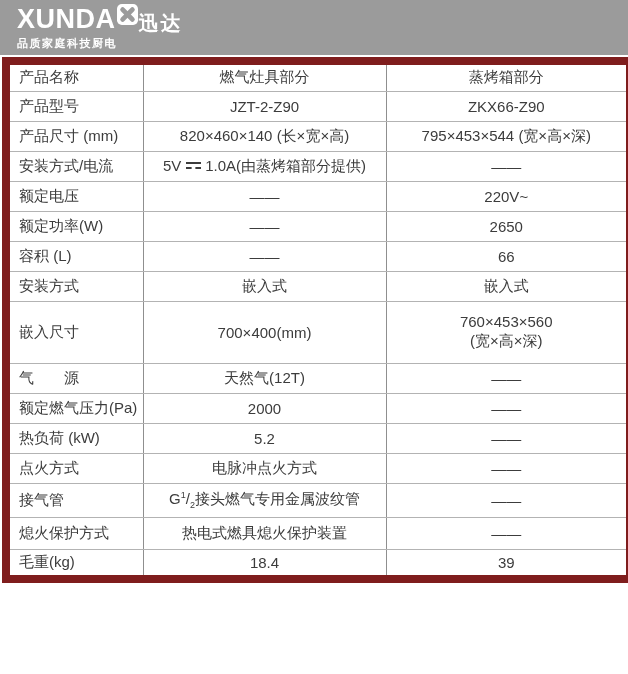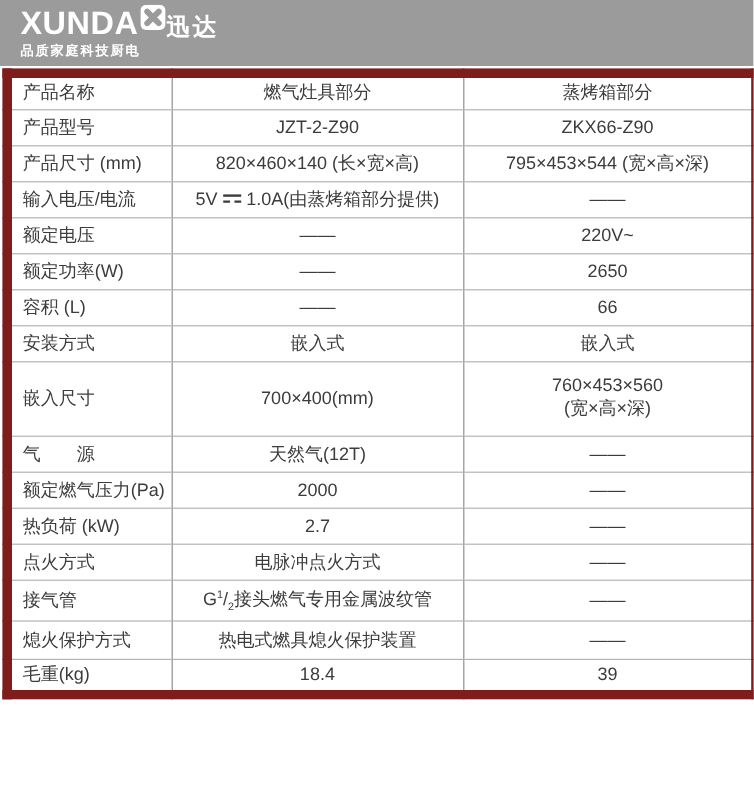--- a/index.html
+++ b/index.html
@@ -142,21 +142,21 @@
       <td class="val">ZKX66-Z90</td>
     </tr>
 
     <tr>
       <td class="lbl">产品尺寸 (mm)</td>
       <td class="val">820×460×140 (长×宽×高)</td>
       <td class="val">795×453×544 (宽×高×深)</td>
     </tr>
 
     <tr>
-      <td class="lbl">输入电压/电流</td>
+      <td class="lbl">安装方式/电流</td>
       <td class="val"><span>5V</span><span class="dc-icon"></span><span>1.0A(由蒸烤箱部分提供)</span></td>
       <td class="val">——</td>
     </tr>
 
     <tr>
       <td class="lbl">额定电压</td>
       <td class="val">——</td>
       <td class="val">220V~</td>
     </tr>
 
@@ -195,21 +195,21 @@
     </tr>
 
     <tr>
       <td class="lbl">额定燃气压力(Pa)</td>
       <td class="val">2000</td>
       <td class="val">——</td>
     </tr>
 
     <tr>
       <td class="lbl">热负荷 (kW)</td>
-      <td class="val">2.7</td>
+      <td class="val">5.2</td>
       <td class="val">——</td>
     </tr>
 
     <tr>
       <td class="lbl">点火方式</td>
       <td class="val">电脉冲点火方式</td>
       <td class="val">——</td>
     </tr>
 
     <tr class="row-tall-a">

